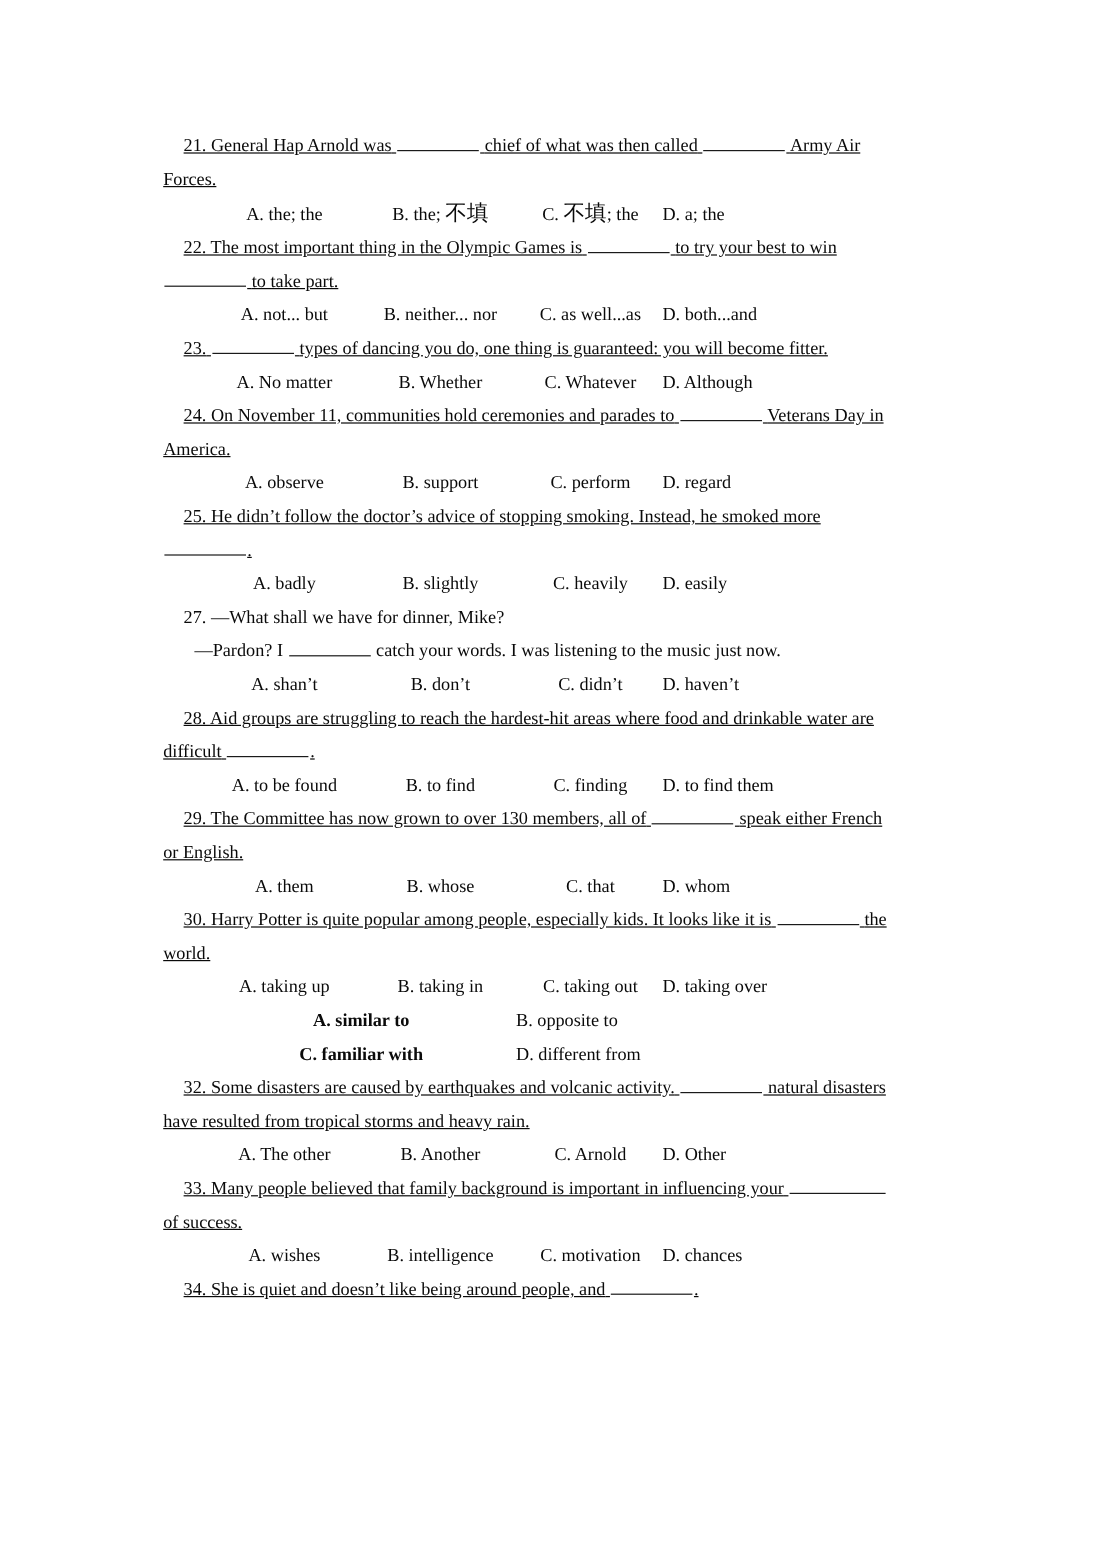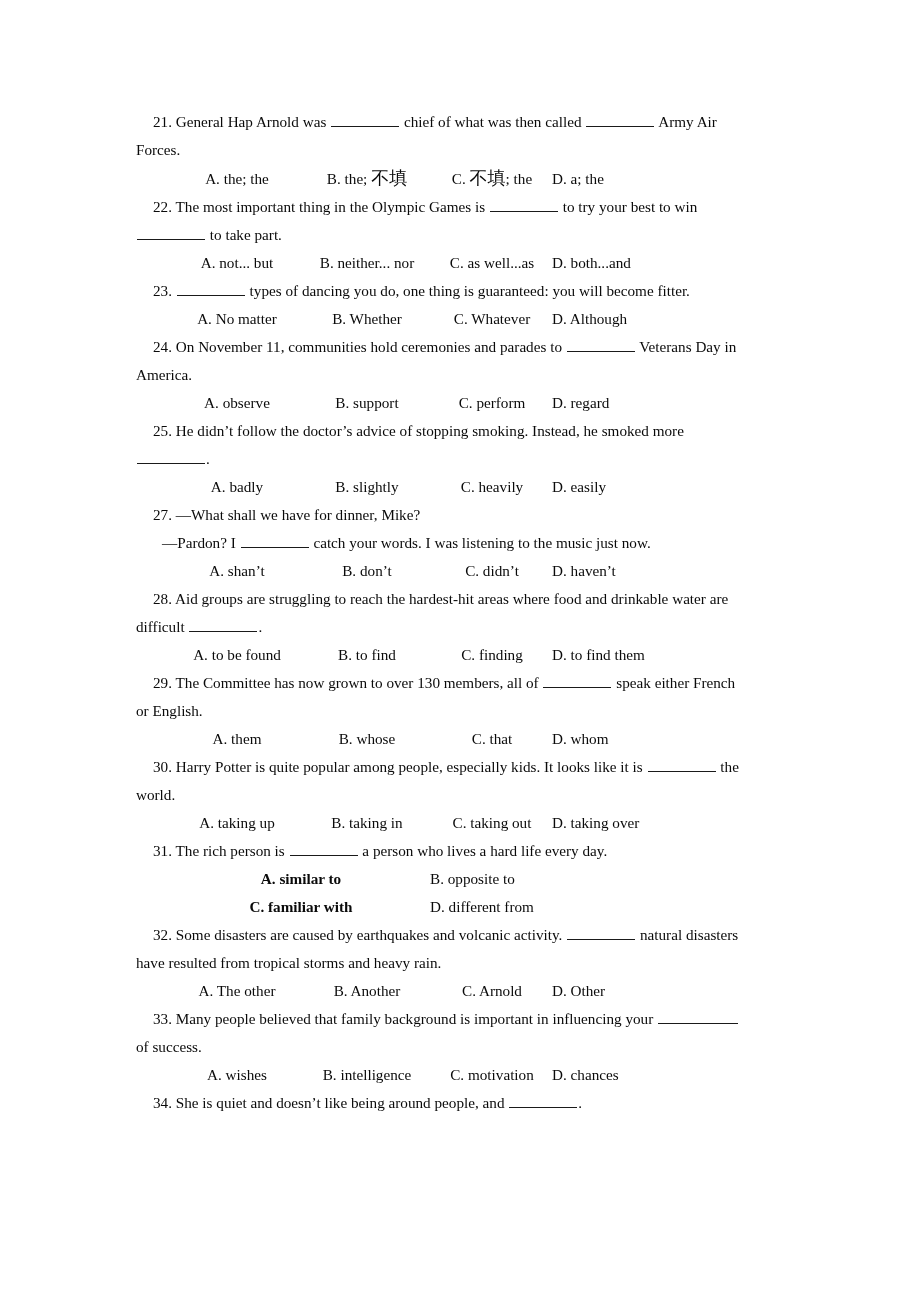--- a/index.html
+++ b/index.html
@@ -31,20 +31,21 @@
   
   .question {
     font-size: 15.2px;
     line-height: 28px;
   }
   .qtext {
     margin: 0;
     text-align: justify;
     text-justify: inter-word;
     text-indent: 17px;
+    text-decoration: underline;
   }
   .qtext.no-indent { text-indent: 0; }
   .qtext.last-line { text-align: left; }
 
   
   .dialogue {
     margin: 0;
     text-align: left;
     text-indent: 17px;
   }
@@ -158,21 +159,20 @@
 
     <div class="question">
       <p class="qtext"><span>30. Harry Potter is quite popular among people, especially kids. It looks like it is</span> <span class="blank w-std"></span> <span>the</span></p>
       <p class="qtext no-indent last-line">world.</p>
       <div class="options">
         <span class="opt c0">A. taking up</span><span class="opt c1">B. taking in</span><span class="opt c2">C. taking out</span><span class="opt c3">D. taking over</span>
       </div>
     </div>
 
     <div class="question">
-      <p class="qtext last-line"><span>31. The rich person is</span> <span class="blank w-std"></span> <span>a person who lives a hard life every day.</span></p>
       <div class="options two">
         <span class="opt h0">A. similar to</span><span class="opt h1">B. opposite to</span>
       </div>
       <div class="options two">
         <span class="opt h0">C. familiar with</span><span class="opt h1">D. different from</span>
       </div>
     </div>
 
     <div class="question">
       <p class="qtext"><span>32. Some disasters are caused by earthquakes and volcanic activity.</span> <span class="blank w-std"></span> <span>natural disasters</span></p>

